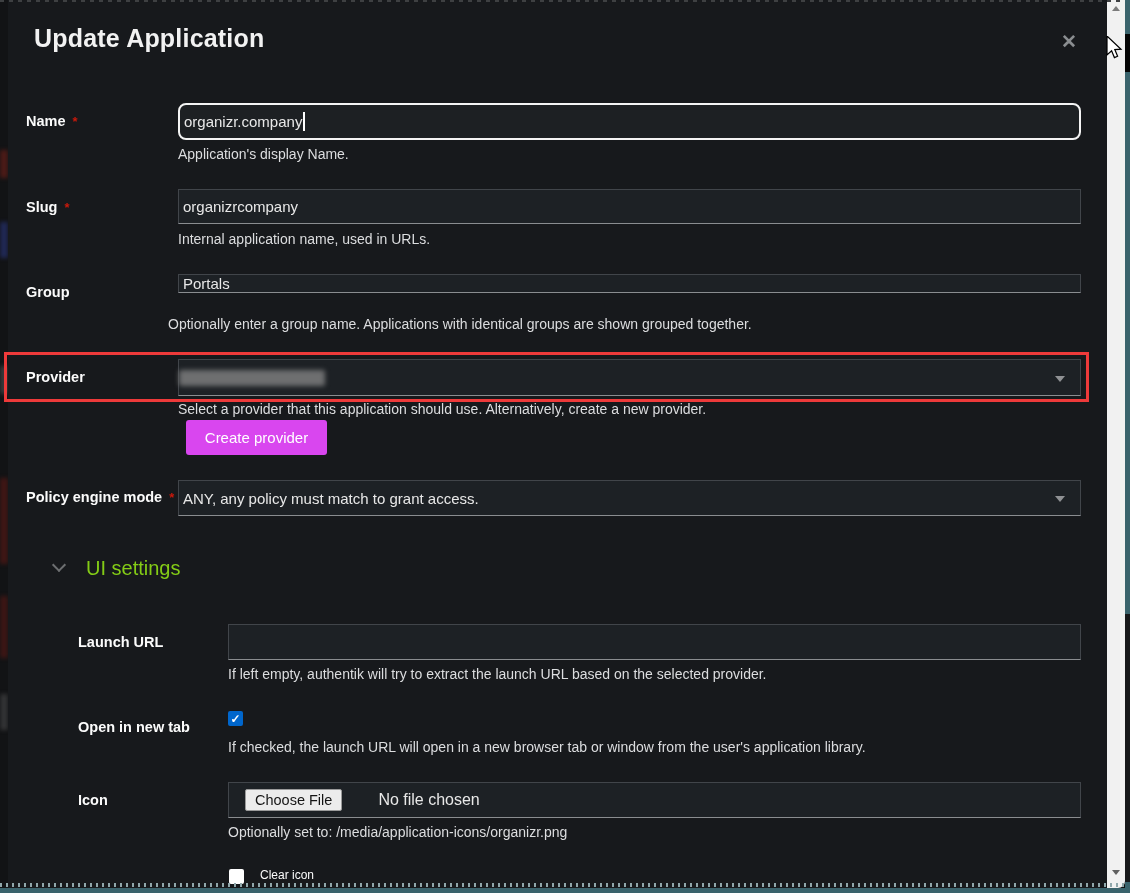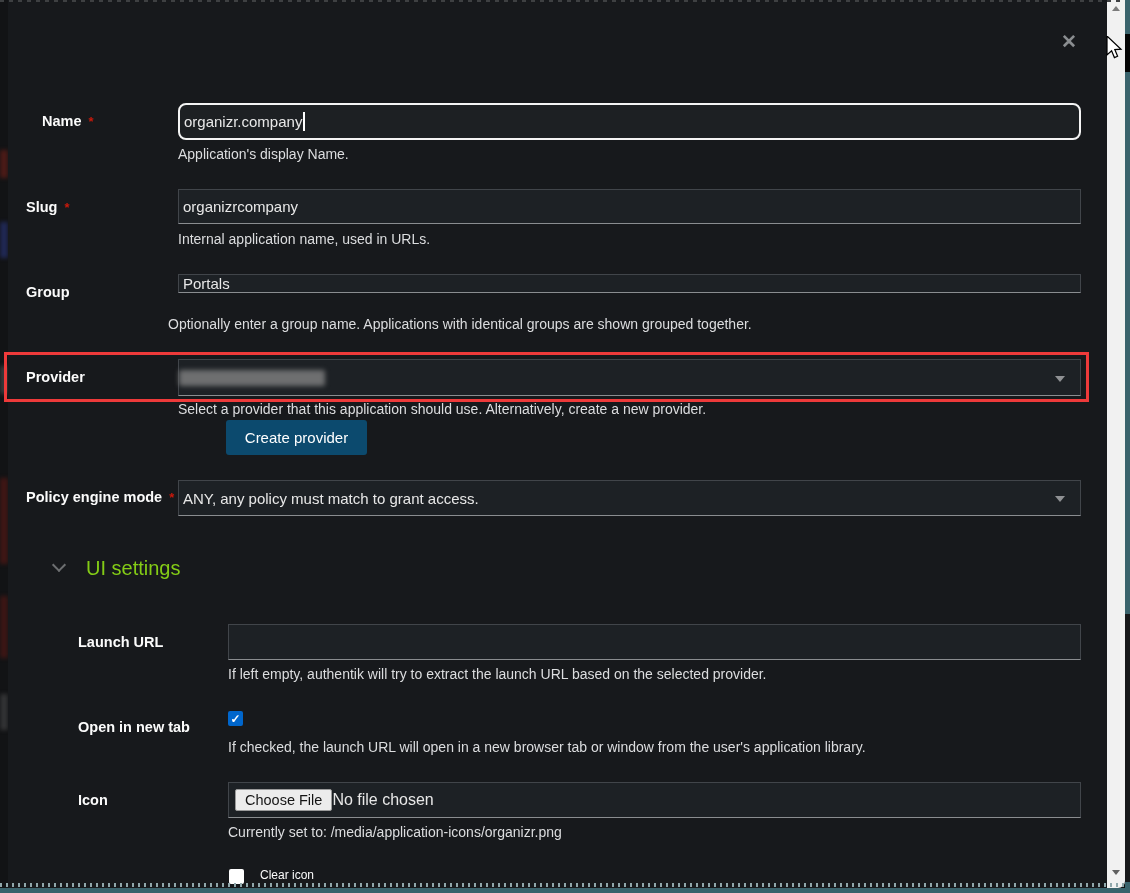--- a/index.html
+++ b/index.html
@@ -146,21 +146,21 @@
     transform: rotate(-45deg); cursor: pointer;
   }
 
   .checkbox {
     position: absolute; width: 15px; height: 15px; border-radius: 2px; cursor: pointer;
     display: flex; align-items: center; justify-content: center;
   }
   .checkbox.checked { background: #0066cc; color: #fff; font-size: 12px; font-weight: 700; }
   .checkbox.unchecked { background: #ffffff; }
 
-  .filebox { padding: 0 6px; }
+  .filebox { padding: 0 16px; gap: 36px; }
   .choose-file-btn {
     background: #ececec; color: #141414; font-size: 14.5px;
     border: 1px solid #9a9a9a; border-radius: 2px;
     padding: 2px 9px; cursor: pointer;
     font-family: "Liberation Sans", sans-serif;
   }
   .file-status { font-size: 16px; color: #e8e8e8; }
 
   .clear-icon-label {
     position: absolute; left: 252px; top: 868px;
@@ -176,23 +176,24 @@
     <div class="sliver-patch" style="top:150px;height:28px;background:rgba(125,32,26,0.55);"></div>
     <div class="sliver-patch" style="top:222px;height:36px;background:rgba(45,62,150,0.50);"></div>
     <div class="sliver-patch" style="top:366px;height:28px;background:rgba(130,130,130,0.35);"></div>
     <div class="sliver-patch" style="top:478px;height:86px;background:rgba(112,26,20,0.50);"></div>
     <div class="sliver-patch" style="top:596px;height:62px;background:rgba(112,26,20,0.45);"></div>
     <div class="sliver-patch" style="top:694px;height:36px;background:rgba(125,125,125,0.30);"></div>
   </div>
 
   <div class="modal">
 
+    <div class="modal-title">Update Application</div>
     <div class="close-btn">✕</div>
 
-    <div class="field-label" style="left:18px;top:113px;margin-left:16px;">
+    <div class="field-label" style="left:18px;top:113px;">
       <span>Name</span><span class="req">*</span>
     </div>
     <div class="textbox focused" style="left:170px;top:103px;width:903px;height:37px;">
       <span>organizr.company</span>
         <span class="caret-bar"></span>
     </div>
     <div class="help-text" style="left:170px;top:146px;">Application's display Name.</div>
 
     <div class="field-label" style="left:18px;top:199px;">
       <span>Slug</span><span class="req">*</span>
@@ -208,21 +209,21 @@
     </div>
     <div class="help-text" style="left:160px;top:316px;">Optionally enter a group name. Applications with identical groups are shown grouped together.</div>
 
     <div class="field-label" style="left:18px;top:369px;">Provider</div>
     <div class="selectbox" style="left:170px;top:359px;width:903px;height:37px;">
       <div class="redacted-blob"></div>
       <div class="select-caret"></div>
     </div>
     <div class="help-text" style="left:170px;top:401px;">Select a provider that this application should use. Alternatively, create a new provider.</div>
 
-    <button class="btn-primary" style="background: #0c4a6e; margin-left: 40px;">Create provider</button>
+    <button class="btn-primary" style="background: #d946ef;">Create provider</button>
 
     <div class="field-label" style="left:18px;top:489px;">
       <span>Policy engine mode</span><span class="req">*</span>
     </div>
     <div class="selectbox" style="left:170px;top:480px;width:903px;height:36px;">
       <span>ANY, any policy must match to grant access.</span>
       <div class="select-caret"></div>
     </div>
 
     <div class="chevron-down"></div>
@@ -238,21 +239,21 @@
     <div class="checkbox checked" style="left: 220px; top: 711px; background: rgb(0, 102, 204);">
       <span>✓</span>
     </div>
     <div class="help-text" style="left:220px;top:739px;">If checked, the launch URL will open in a new browser tab or window from the user's application library.</div>
 
     <div class="field-label" style="left:70px;top:792px;">Icon</div>
     <div class="filebox" style="left:220px;top:782px;width:853px;height:36px;">
       <button class="choose-file-btn">Choose File</button>
       <span class="file-status">No file chosen</span>
     </div>
-    <div class="help-text" style="left:220px;top:824px;">Currently set to: /media/application-icons/organizr.png</div>
+    <div class="help-text" style="left:220px;top:824px;">Optionally set to: /media/application-icons/organizr.png</div>
 
     <div class="checkbox unchecked" style="left:221px;top:869px;"></div>
     <div class="clear-icon-label">Clear icon</div>
 
   </div>
 
   <div class="annotation-box" style="border-color: rgb(238, 58, 58);"></div>
 
   <div class="scrollbar">
     <div class="scroll-btn up">

